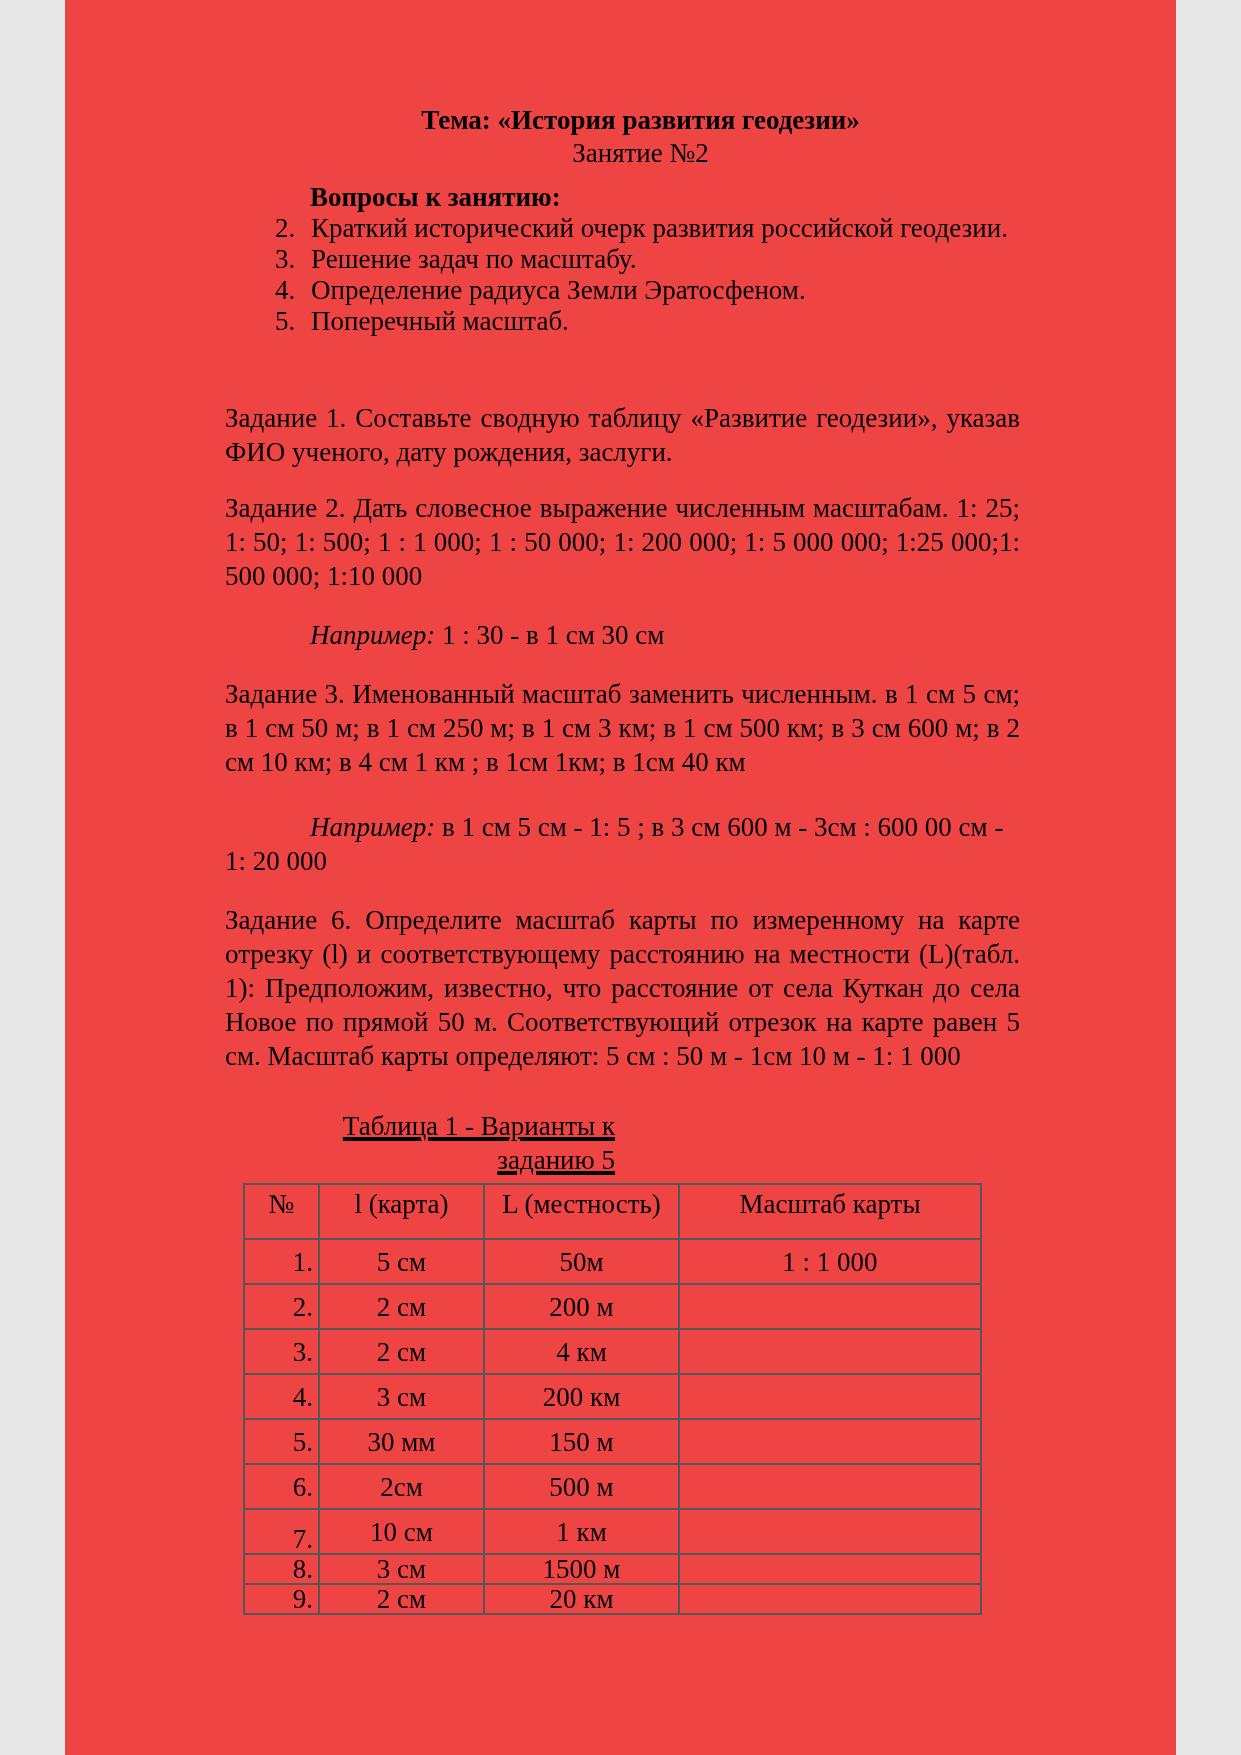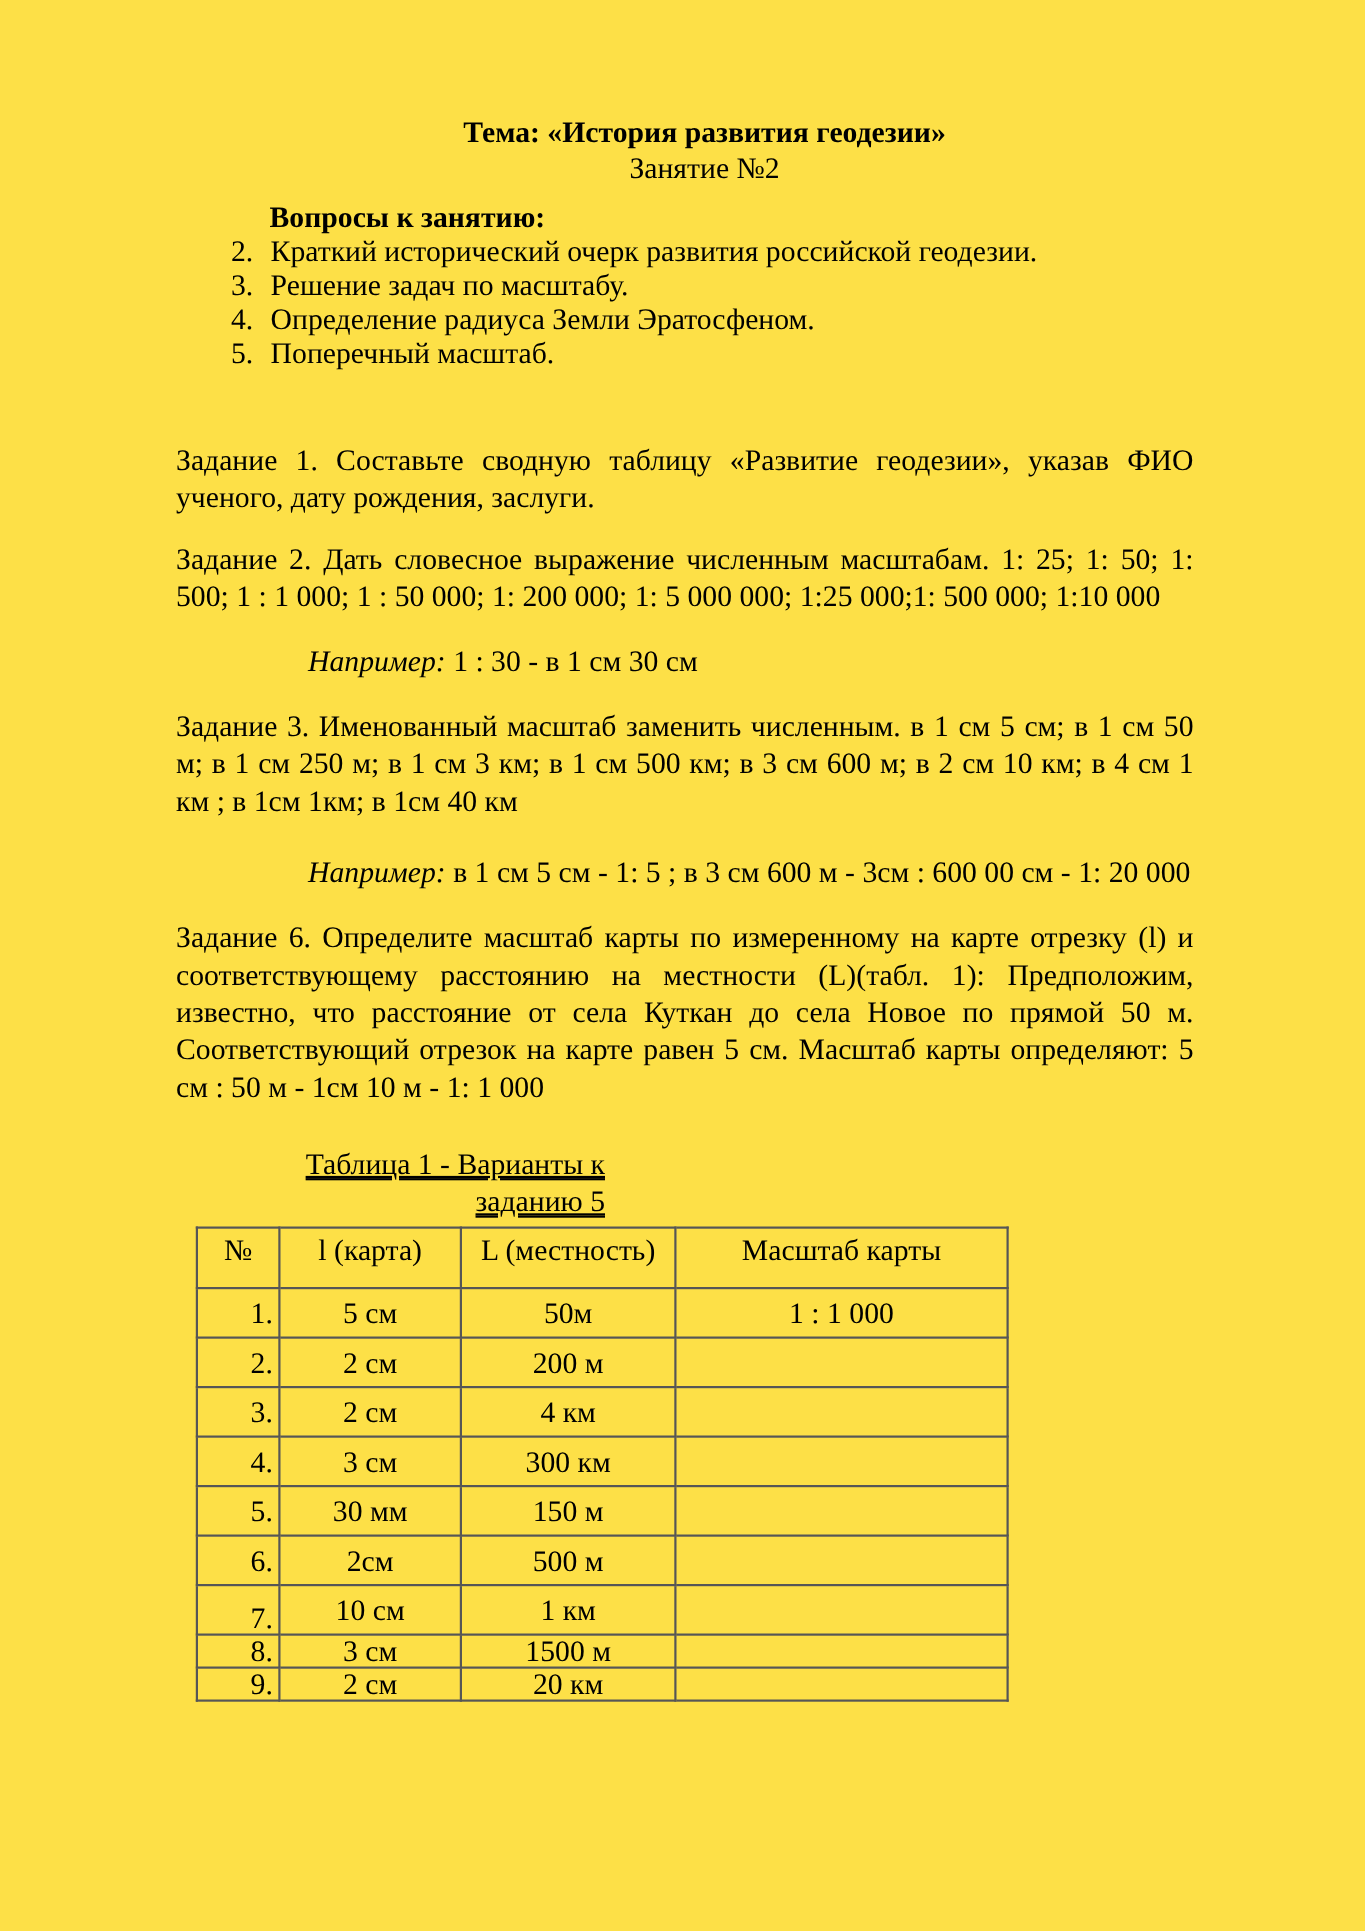--- a/index.html
+++ b/index.html
@@ -1,21 +1,21 @@
 <!DOCTYPE html>
 <html><head>
 <meta charset="utf-8">
 <style>
   html, body { margin: 0; padding: 0; background: #e8e8e8; }
   .page {
     position: relative;
-    width: 1241px;
+    width: 1111px;
     height: 1755px;
     margin: 0 auto;
-    background: #fde047;
+    background: #ef4444;
     box-sizing: border-box;
     padding: 104px 156px 0 160px;
     overflow: hidden;
     font-family: "Liberation Serif", "DejaVu Serif", serif;
     color: #000000;
     font-size: 27px;
   }
   
   .doc-title {
     font-weight: bold;
@@ -39,21 +39,21 @@
     margin: 0;
     line-height: 34px;
     text-align: justify;
   }
   .task .task-label { font-weight: normal; }
   .example {
     margin: 0;
     line-height: 34px;
     text-indent: 85px;
   }
-  .example .ex-label { font-style: italic; margin-left: 35px; }
+  .example .ex-label { font-style: italic; }
   #task-1 { margin-top: 64px; }
   #task-2 { margin-top: 22px; }
   #example-1 { margin-top: 25px; }
   #task-3 { margin-top: 25px; }
   #example-2 { margin-top: 31px; }
   #task-4 { margin-top: 25px; }
   
   .tbl-caption {
     margin-top: 36px;
     width: 390px;
@@ -194,21 +194,21 @@
       </tr>
       <tr class="r-tall">
         <td class="num-cell">3.</td>
         <td>2 см</td>
         <td>4 км</td>
         <td></td>
       </tr>
       <tr class="r-tall">
         <td class="num-cell">4.</td>
         <td>3 см</td>
-        <td>300 км</td>
+        <td>200 км</td>
         <td></td>
       </tr>
       <tr class="r-tall">
         <td class="num-cell">5.</td>
         <td>30 мм</td>
         <td>150 м</td>
         <td></td>
       </tr>
       <tr class="r-tall">
         <td class="num-cell">6.</td>

